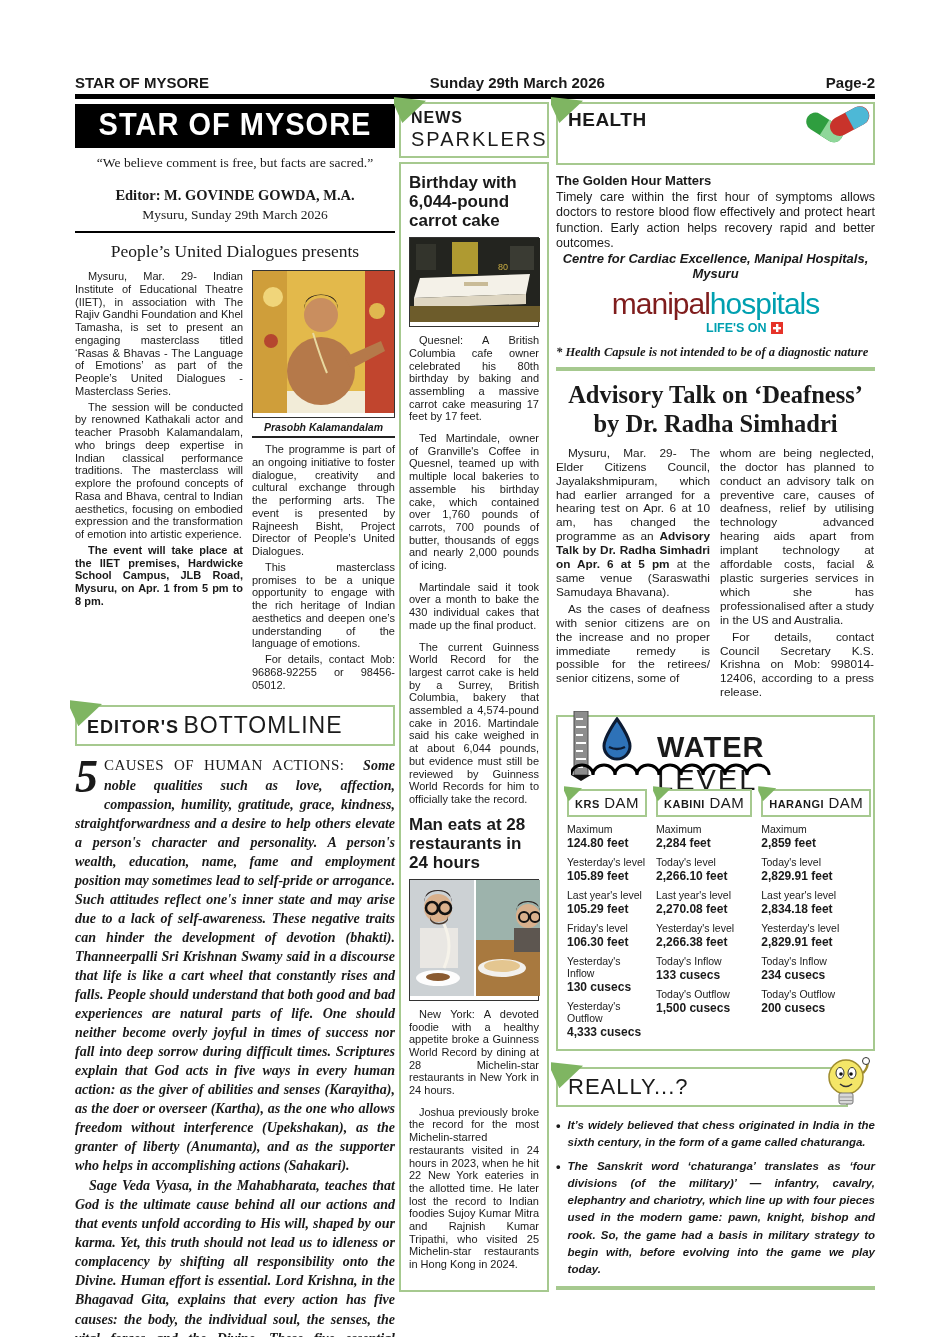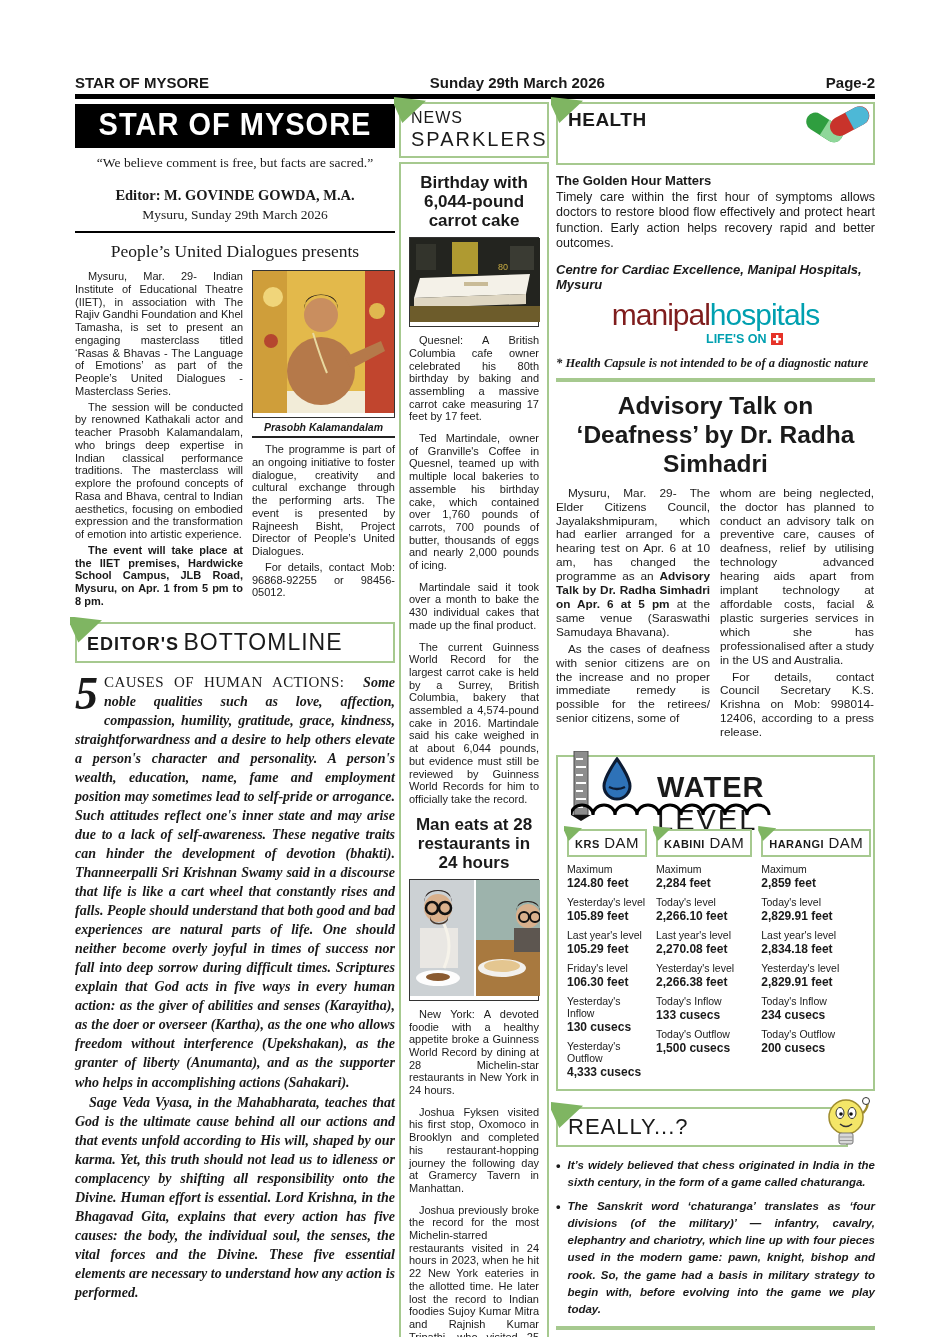--- a/index.html
+++ b/index.html
@@ -43,44 +43,44 @@
   .bl-head{margin-top:11px;}
   .bl-bold{font-size:18px;font-weight:bold;letter-spacing:1px;}
   .bl-light{font-size:23px;letter-spacing:1px;}
   .bl-text{margin-top:9px;font-family:"Liberation Serif",serif;}
   .dropcap{float:left;font-size:46px;line-height:.8;font-weight:bold;margin:4px 6px 0 0;}
   .bl-lead{font-size:15px;letter-spacing:.4px;}
   .bl-p{font-size:14px;font-weight:bold;font-style:italic;line-height:1.36;text-align:justify;}
   .bl-p2{text-indent:14px;margin-top:1px;}
 
   
-  .ns-bold{display:block;font-size:16px;font-weight:normal;letter-spacing:1px;}
+  .ns-bold{display:block;font-size:16px;font-weight:bold;letter-spacing:1px;}
   .ns-light{display:block;font-size:20px;letter-spacing:2px;margin-top:1px;}
   .mid-box{border:2px solid #a6c98f;margin-top:4px;padding:7px 8px 10px;}
-  .mid-head{font-size:17px;font-weight:bold;text-align:center;line-height:1.12;margin:2px 0 7px;}
+  .mid-head{font-size:17px;font-weight:bold;text-align:left;line-height:1.12;margin:2px 0 7px;}
   .mid-para{font-size:11px;line-height:1.155;text-align:justify;text-indent:10px;margin:0 0 9px;}
   .mid-photo{margin-bottom:7px;}
 
   
   .hc-head{height:49px;}
   .hc-bold{font-size:19px;font-weight:bold;letter-spacing:.5px;}
   .hc-light{font-size:32px;letter-spacing:1px;margin-left:86px;margin-top:-8px;}
   .pills{position:absolute;right:2px;top:-4px;}
   .hc-title{font-size:13px;font-weight:bold;margin-top:8px;}
   .hc-body{font-size:12.5px;line-height:1.22;text-align:justify;margin-top:2px;}
-  .hc-source{font-size:13px;font-weight:bold;font-style:italic;text-align:left;margin-top:11px;}
+  .hc-source{font-size:13px;font-weight:bold;font-style:italic;text-align:center;margin-top:0;}
   .mh-logo{text-align:center;margin-top:8px;line-height:1;}
   .mh-p1{font-size:30px;letter-spacing:-1px;color:#7f1d1d;}
   .mh-p2{font-size:30px;letter-spacing:-1px;color:#00a0b0;}
   .mh-tag{font-size:12.5px;font-weight:bold;color:#00a0b0;text-align:center;margin:2px 0 0 150px;display:flex;align-items:center;gap:4px;justify-content:flex-start;}
   .hc-disc{font-family:"Liberation Serif",serif;font-size:12.5px;font-weight:bold;font-style:italic;text-align:left;margin-top:10px;}
   .hc-rule{margin-top:7px;}
 
   
-  .adv-head{font-size:24.5px;font-weight:bold;text-align:center;line-height:1.18;margin-top:10px;}
+  .adv-head{font-size:24.5px;font-weight:bold;text-align:center;line-height:1.18;margin-top:10px;font-family:Liberation Serif, serif;}
   .adv-body{display:flex;gap:10px;margin-top:8px;}
   .adv-col{width:154px;}
   .adv-p{font-size:11.8px;line-height:1.18;text-align:justify;text-indent:12px;margin:0 0 3px;}
   .adv-p .b{font-weight:bold;}
 
   
   .wl-box{border:2px solid #a6c98f;margin-top:12px;padding:6px 9px 10px;position:relative;}
   .wl-titlerow{position:relative;height:58px;}
   .wl-gauge{position:absolute;left:2px;top:-12px;}
   .wl-drop{position:absolute;left:32px;top:-6px;}
@@ -147,20 +147,21 @@
           <rect x="34" y="120" width="78" height="22" fill="#f2ecd8"></rect>
           <ellipse cx="68" cy="100" rx="34" ry="34" fill="#b5794a"></ellipse>
           <path d="M92 86 L128 70 L132 80 L98 98 Z" fill="#b5794a"></path>
           <circle cx="68" cy="44" r="17" fill="#c98e5f"></circle>
           <path d="M51 38 a17 14 0 0 1 34 0 l-2 -8 a16 10 0 0 0 -30 0 Z" fill="#241c18"></path>
           <path d="M60 62 q8 26 14 40" stroke="#e8d9a0" stroke-width="2" fill="none"></path>
         </svg>
       </div>
       <div class="caption">Prasobh Kalamandalam</div>
       <p class="para">The programme is part of an ongoing initiative to foster dialogue, creativity and cultural exchange through the performing arts. The event is presented by Rajneesh Bisht, Project Director of People’s United Dialogues.</p>
+      <p class="para">This masterclass promises to be a unique opportunity to engage with the rich heritage of Indian aesthetics and deepen one’s understanding of the language of emotions.</p>
       <p class="para">For details, contact Mob: 96868-92255 or 98456-05012.</p>
     </div>
   </div>
 
   <div class="sec-head bl-head">
     <span class="corner-flag"></span>
     <span class="bl-bold">EDITOR'S</span>
     <span class="bl-light">BOTTOMLINE</span>
   </div>
 
@@ -221,21 +222,20 @@
         <ellipse cx="92" cy="88" rx="24" ry="9" fill="#f2f0ec"></ellipse>
         <ellipse cx="92" cy="86" rx="18" ry="6" fill="#e4c690"></ellipse>
         <circle cx="118" cy="36" r="12" fill="#d9b08c"></circle>
         <path d="M106 31 a12 9 0 0 1 24 0 l-2 -6 a11 7 0 0 0 -20 0 Z" fill="#2a2220"></path>
         <circle cx="114" cy="37" r="5" fill="none" stroke="#111" stroke-width="2"></circle>
         <circle cx="125" cy="37" r="5" fill="none" stroke="#111" stroke-width="2"></circle>
         <rect x="104" y="48" width="26" height="24" fill="#5d5650"></rect>
       </svg>
     </div>
     <p class="mid-para">New York:  A devoted foodie with a healthy appetite broke a Guinness World Record by dining at 28 Michelin-star restaurants in New York in 24 hours.</p>
-    <p class="mid-para">Joshua Fyksen visited his first stop, Oxomoco in Brooklyn and completed his restaurant-hopping journey the following day at Gramercy Tavern in Manhattan.</p>
     <p class="mid-para">Joshua previously broke the record for the most Michelin-starred restaurants visited in 24 hours in 2023, when he hit 22 New York eateries in the allotted time. He later lost the record to Indian foodies Sujoy Kumar Mitra and Rajnish Kumar Tripathi, who visited 25 Michelin-star restaurants in Hong Kong in 2024.</p>
 
   </div>
 </div>
 
 <div class="col-right">
 
   <div class="sec-head hc-head">
     <span class="corner-flag"></span>
     <div class="hc-bold">HEALTH</div>

